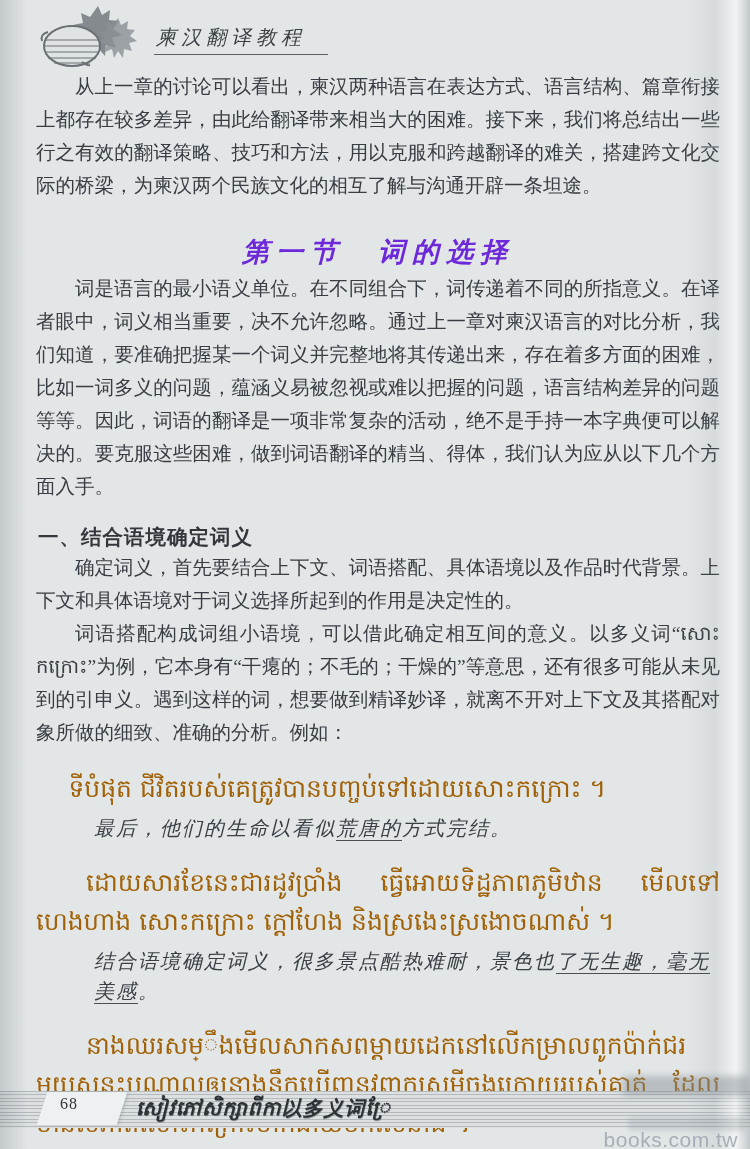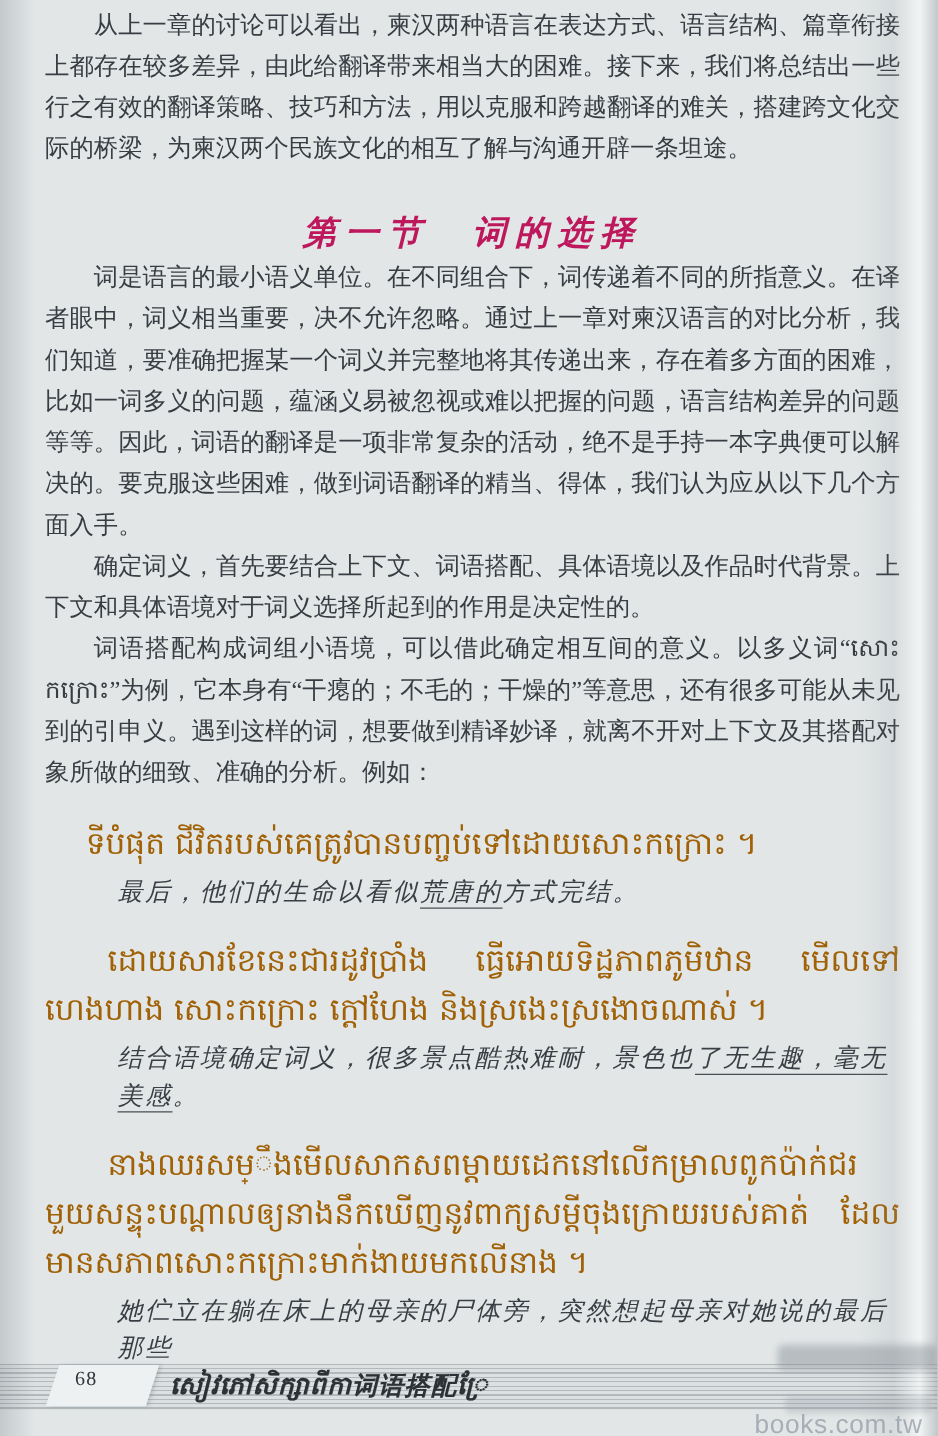--- a/index.html
+++ b/index.html
@@ -50,21 +50,21 @@
     font-size:19.5px;line-height:33px;
     text-align:justify;
     color:#383d43;
   }
   .indent{text-indent:2em;}
   .mt-p1{margin-top:10px;}
   .section-title{
     margin:30px 0 0 0;
     text-align:center;
     font-size:27px;font-weight:600;font-style:italic;
-    letter-spacing:7px;color:#be185d;
+    letter-spacing:7px;color:#6d28d9;
     line-height:40px;
   }
   .mt-p2{margin-top:22px;}
   .subsection{
     margin:20px 0 0 2px;
     font-family:"Liberation Sans","DejaVu Sans",sans-serif;
     font-size:20.5px;font-weight:bold;color:#33373c;
     line-height:28px;letter-spacing:1px;
   }
   .mt-p3{margin-top:14px;}
@@ -131,27 +131,44 @@
     letter-spacing:0.5px;
   }
 </style>
 </head>
 <body>
 
 <div class="page">
 
   <div class="content">
 
+    <div class="header">
+      <div class="logo">
+        <svg width="104" height="64" viewBox="0 0 104 64" aria-hidden="true">
+
+          <path d="M62 2 l4 9 8-5 -1 10 10 1 -6 8 9 6 -10 3 4 10 -10-3 -1 11 -7-8 -5 9 -3-11 -9 4 3-10 -10-1 7-8 -8-6 10-2 -2-10 9 4 z" fill="#7a7f84" opacity="0.9"></path>
+          <path d="M82 14 l3 7 7-4 -1 8 8 1 -5 6 7 5 -8 2 3 8 -8-2 -1 9 -5-7 -4 7 -2-9 -7 3 2-8 -8-1 6-6 -6-5 8-2 -1-8 7 3 z" fill="#8b9095" opacity="0.8"></path>
+
+          <ellipse cx="36" cy="27" rx="10" ry="5" fill="#d6dadb" stroke="#6b7075" stroke-width="1.5"></ellipse>
+          <ellipse cx="36" cy="42" rx="28" ry="20" fill="#dfe3e4" stroke="#6b7075" stroke-width="2"></ellipse>
+          <path d="M10 36 h52 M8 42 h56 M9 48 h54 M12 54 h48 M18 59 h36" stroke="#6b7075" stroke-width="1.2" fill="none"></path>
+          <path d="M12 28 q-8 2 -6 9" stroke="#6b7075" stroke-width="2" fill="none"></path>
+          <path d="M46 58 q4 4 8 3" stroke="#6b7075" stroke-width="2" fill="none"></path>
+        </svg>
+      </div>
+      <div class="book-title">柬汉翻译教程</div>
+    </div>
 
     <p class="body indent mt-p1">从上一章的讨论可以看出，柬汉两种语言在表达方式、语言结构、篇章衔接上都存在较多差异，由此给翻译带来相当大的困难。接下来，我们将总结出一些行之有效的翻译策略、技巧和方法，用以克服和跨越翻译的难关，搭建跨文化交际的桥梁，为柬汉两个民族文化的相互了解与沟通开辟一条坦途。</p>
 
     <h1 class="section-title">第一节　词的选择</h1>
 
     <p class="body indent mt-p2">词是语言的最小语义单位。在不同组合下，词传递着不同的所指意义。在译者眼中，词义相当重要，决不允许忽略。通过上一章对柬汉语言的对比分析，我们知道，要准确把握某一个词义并完整地将其传递出来，存在着多方面的困难，比如一词多义的问题，蕴涵义易被忽视或难以把握的问题，语言结构差异的问题等等。因此，词语的翻译是一项非常复杂的活动，绝不是手持一本字典便可以解决的。要克服这些困难，做到词语翻译的精当、得体，我们认为应从以下几个方面入手。</p>
 
+    <h2 class="subsection">一、结合语境确定词义</h2>
 
     <p class="body indent mt-p3">确定词义，首先要结合上下文、词语搭配、具体语境以及作品时代背景。上下文和具体语境对于词义选择所起到的作用是决定性的。</p>
 
     <p class="body indent mt-p4">词语搭配构成词组小语境，可以借此确定相互间的意义。以多义词“សោះកក្រោះ”为例，它本身有“干瘪的；不毛的；干燥的”等意思，还有很多可能从未见到的引申义。遇到这样的词，想要做到精译妙译，就离不开对上下文及其搭配对象所做的细致、准确的分析。例如：</p>
 
     <div class="example">
       <p class="khmer khmer-single">ទីបំផុត ជីវិតរបស់គេត្រូវបានបញ្ចប់ទៅដោយសោះកក្រោះ ។</p>
       <p class="cn-trans"><span>最后，他们的生命以看似</span><span class="ul">荒唐的</span><span>方式完结。</span></p>
     </div>
 
@@ -166,21 +183,21 @@
     </div>
 
   </div>
 
   <div class="smudge"></div>
 
   <div class="footer">
     <div class="stripes"></div>
     <div class="pagenum-box"></div>
     <div class="pagenum">68</div>
-    <div class="series-title">សៀវភៅសិក្សាពីកា词语搭配្រែ</div>
+    <div class="series-title">សៀវភៅសិក្សាពីកា以多义词្រែ</div>
   </div>
 
   <div class="smudge2"></div>
   <div class="watermark">books.com.tw</div>
 
   <div class="edge-left"></div>
   <div class="edge-right"></div>
 
 </div>
 

